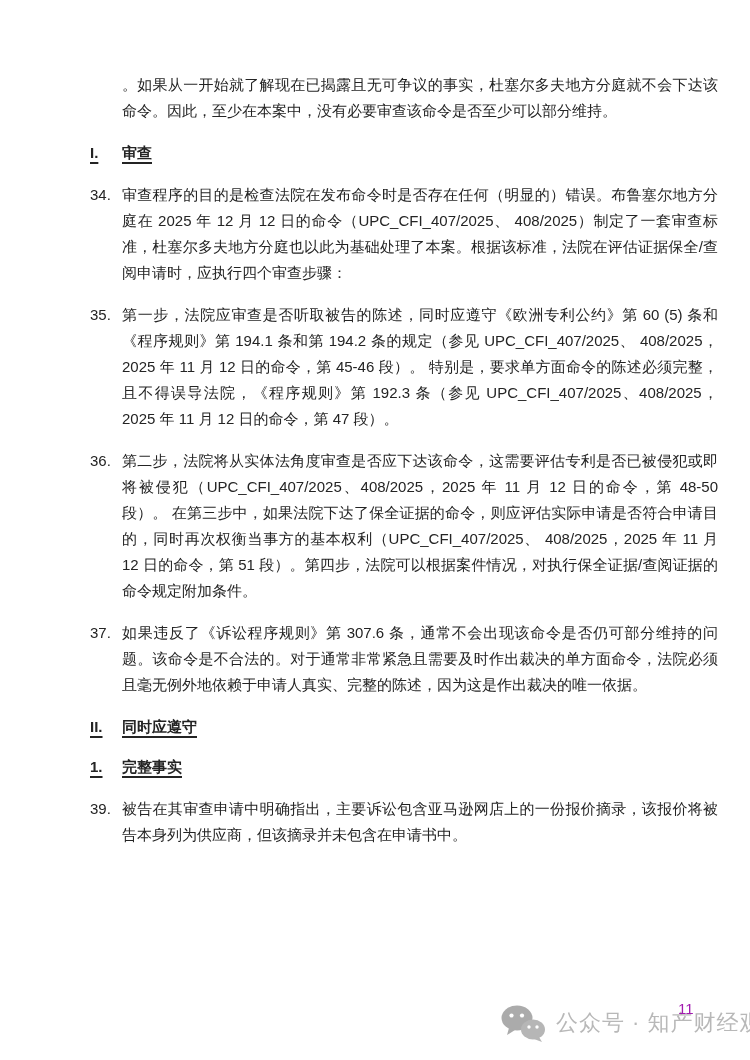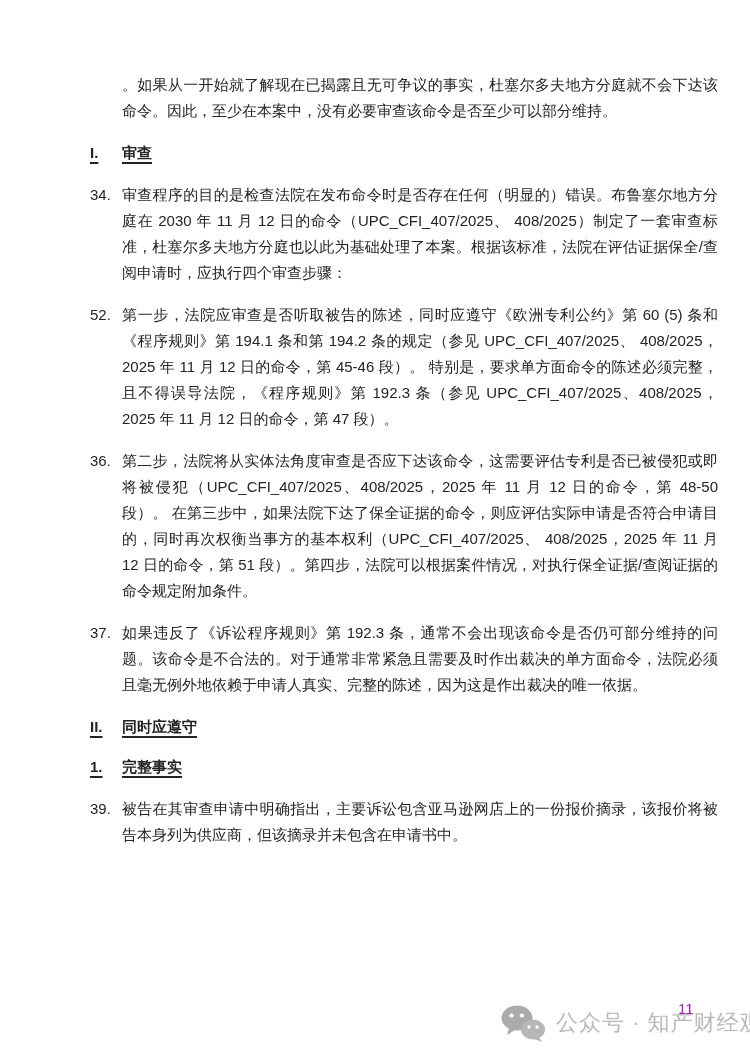--- a/index.html
+++ b/index.html
@@ -89,36 +89,36 @@
 
     <p class="para-cont">。如果从一开始就了解现在已揭露且无可争议的事实，杜塞尔多夫地方分庭就不会下达该命令。因此，至少在本案中，没有必要审查该命令是否至少可以部分维持。</p>
 
     <div class="block heading">
       <span class="num">I.</span>
       <span class="label">审查</span>
     </div>
 
     <div class="block item">
       <span class="num">34.</span>
-      <span class="text">审查程序的目的是检查法院在发布命令时是否存在任何（明显的）错误。布鲁塞尔地方分庭在 2030 年 11 月 12 日的命令（UPC_CFI_407/2025、 408/2025）制定了一套审查标准，杜塞尔多夫地方分庭也以此为基础处理了本案。根据该标准，法院在评估证据保全/查阅申请时，应执行四个审查步骤：</span>
+      <span class="text">审查程序的目的是检查法院在发布命令时是否存在任何（明显的）错误。布鲁塞尔地方分庭在 2025 年 12 月 12 日的命令（UPC_CFI_407/2025、 408/2025）制定了一套审查标准，杜塞尔多夫地方分庭也以此为基础处理了本案。根据该标准，法院在评估证据保全/查阅申请时，应执行四个审查步骤：</span>
     </div>
 
     <div class="block item">
-      <span class="num">52.</span>
+      <span class="num">35.</span>
       <span class="text">第一步，法院应审查是否听取被告的陈述，同时应遵守《欧洲专利公约》第 60 (5) 条和《程序规则》第 194.1 条和第 194.2 条的规定（参见 UPC_CFI_407/2025、 408/2025，2025 年 11 月 12 日的命令，第 45-46 段）。 特别是，要求单方面命令的陈述必须完整，且不得误导法院，《程序规则》第 192.3 条（参见 UPC_CFI_407/2025、408/2025，2025 年 11 月 12 日的命令，第 47 段）。</span>
     </div>
 
     <div class="block item">
       <span class="num">36.</span>
       <span class="text">第二步，法院将从实体法角度审查是否应下达该命令，这需要评估专利是否已被侵犯或即将被侵犯（UPC_CFI_407/2025、408/2025，2025 年 11 月 12 日的命令，第 48-50 段）。 在第三步中，如果法院下达了保全证据的命令，则应评估实际申请是否符合申请目的，同时再次权衡当事方的基本权利（UPC_CFI_407/2025、 408/2025，2025 年 11 月 12 日的命令，第 51 段）。第四步，法院可以根据案件情况，对执行保全证据/查阅证据的命令规定附加条件。</span>
     </div>
 
     <div class="block item">
       <span class="num">37.</span>
-      <span class="text">如果违反了《诉讼程序规则》第 192.3 条，通常不会出现该命令是否仍可部分维持的问题。该命令是不合法的。对于通常非常紧急且需要及时作出裁决的单方面命令，法院必须且毫无例外地依赖于申请人真实、完整的陈述，因为这是作出裁决的唯一依据。</span>
+      <span class="text">如果违反了《诉讼程序规则》第 307.6 条，通常不会出现该命令是否仍可部分维持的问题。该命令是不合法的。对于通常非常紧急且需要及时作出裁决的单方面命令，法院必须且毫无例外地依赖于申请人真实、完整的陈述，因为这是作出裁决的唯一依据。</span>
     </div>
 
     <div class="block heading">
       <span class="num">II.</span>
       <span class="label">同时应遵守</span>
     </div>
 
 
     <div class="block heading">
       <span class="num">1.</span>

